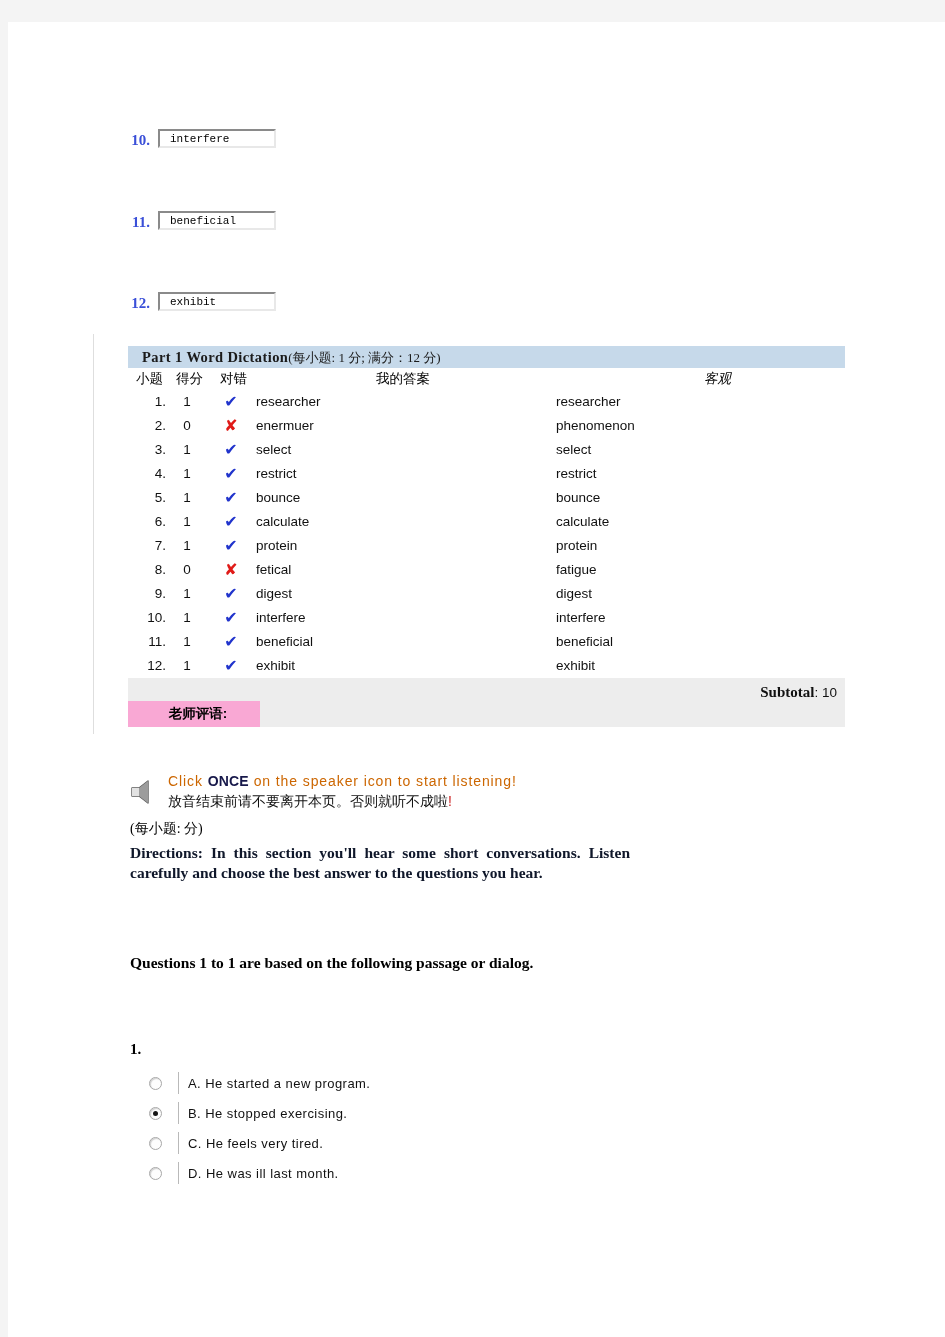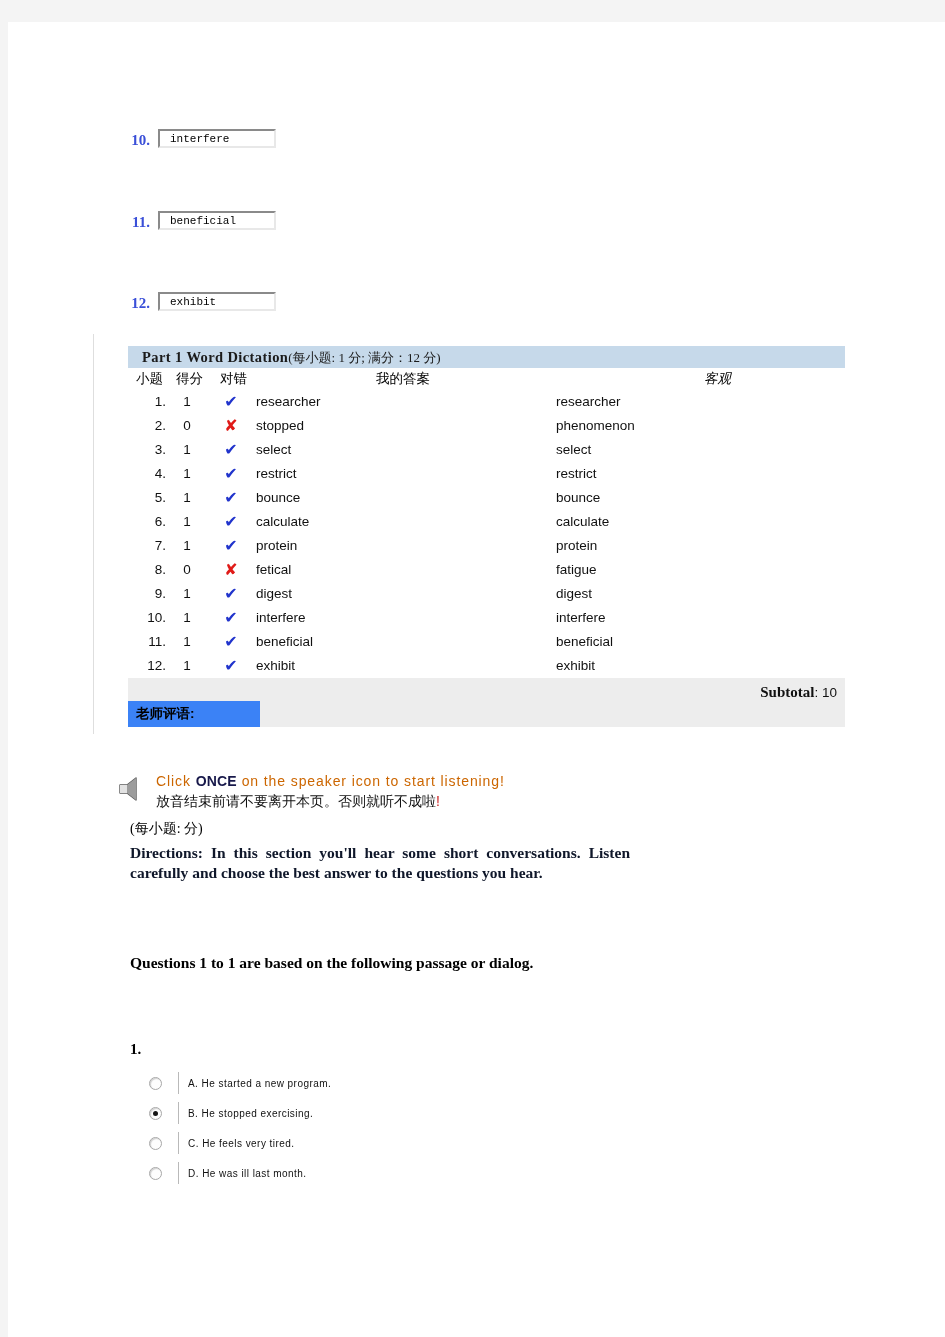--- a/index.html
+++ b/index.html
@@ -145,41 +145,42 @@
   .subtotal-row b {
     font-family: "Liberation Serif", "DejaVu Serif", serif;
     font-size: 15px;
   }
   .comment-row {
     display: flex;
     height: 26px;
   }
   .comment-label {
     width: 132px;
-    background: #3b82f6;
+    background: #f9a8d4;
     line-height: 26px;
     padding-left: 8px;
     font-size: 13.5px;
     font-weight: bold;
     color: #000;
     box-sizing: border-box;
+    text-align: center;
   }
   .comment-body {
     flex: 1;
     background: #ededed;
   }
 
   
   #speaker-note {
     position: absolute;
-    left: 108px;
+    left: 120px;
     top: 748px;
     width: 560px;
     display: flex;
-    align-items: flex-start;
+    align-items: center;
   }
   .spk-icon {
     width: 34px;
     height: 34px;
     margin-top: 2px;
     flex: 0 0 34px;
   }
   .spk-lines {
     padding-left: 6px;
     padding-top: 2px;
@@ -285,21 +286,21 @@
   }
   .opt-div {
     width: 1px;
     height: 22px;
     background: #b9b9b9;
     margin-left: 16px;
     margin-right: 9px;
   }
   .opt-text {
     font-family: "Liberation Sans", "DejaVu Sans", sans-serif;
-    font-size: 10px;
+    font-size: 13px;
     color: #111;
     letter-spacing: 0.45px;
     white-space: nowrap;
   }
   #q-head2 { position: absolute; left: 122px; top: 1166px; }
 </style>
 </head>
 <body>
 
 <div id="topgap"></div>
@@ -341,21 +342,21 @@
           <span class="s-no">1.</span>
           <span class="s-pt">1</span>
           <span class="s-mk mk-ok">✔</span>
           <span class="s-my">researcher</span>
           <span class="s-ob">researcher</span>
         </div>
         <div class="srow">
           <span class="s-no">2.</span>
           <span class="s-pt">0</span>
           <span class="s-mk mk-bad">✘</span>
-          <span class="s-my">stopped</span>
+          <span class="s-my">enermuer</span>
           <span class="s-ob">phenomenon</span>
         </div>
         <div class="srow">
           <span class="s-no">3.</span>
           <span class="s-pt">1</span>
           <span class="s-mk mk-ok">✔</span>
           <span class="s-my">select</span>
           <span class="s-ob">select</span>
         </div>
         <div class="srow">

